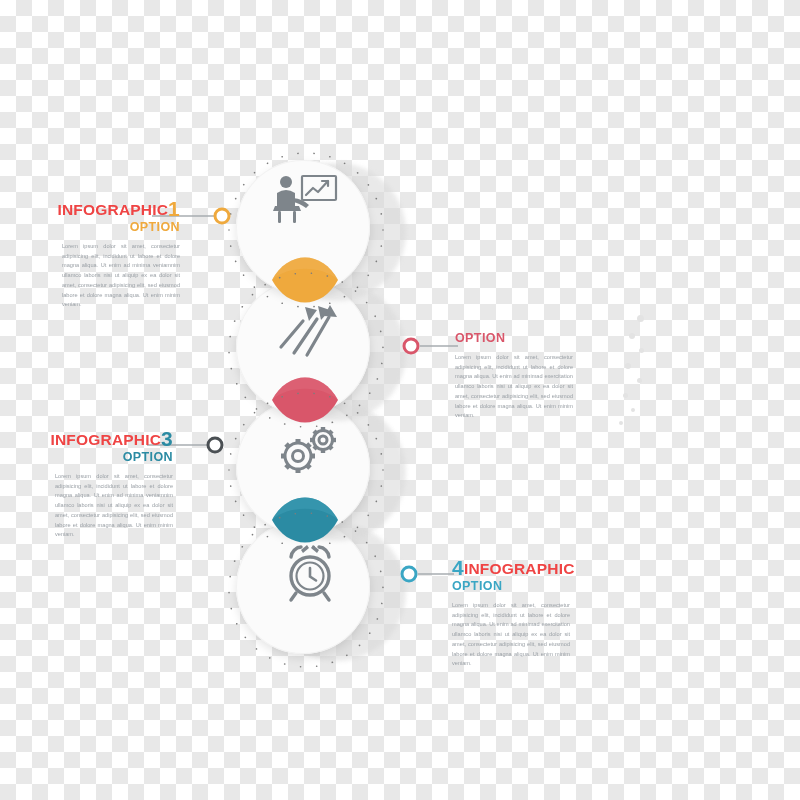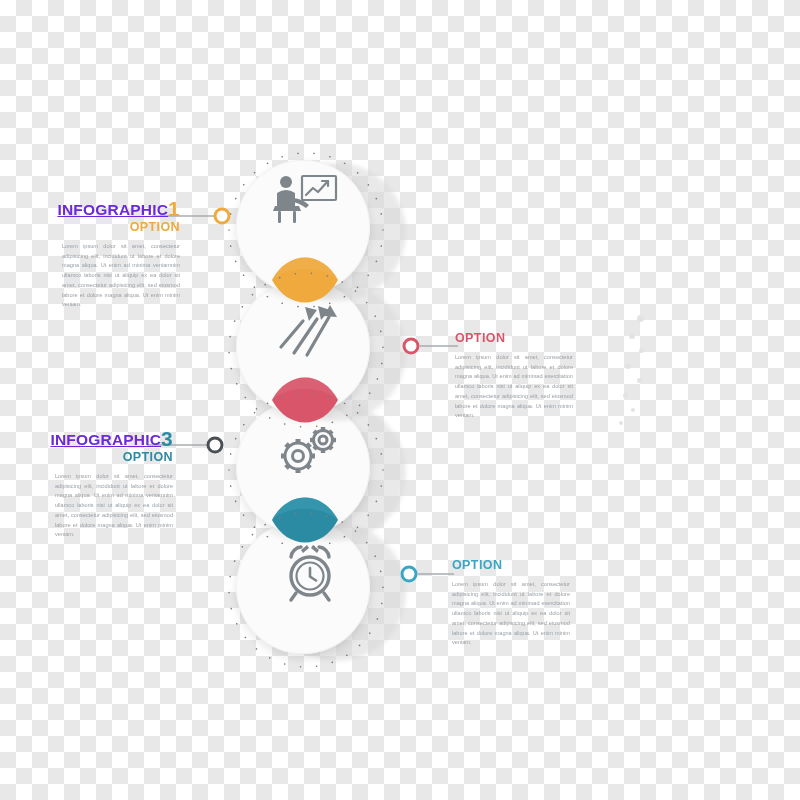--- a/index.html
+++ b/index.html
@@ -55,23 +55,22 @@
 
   
   .textblock { position: absolute; z-index: 8; width: 200px; }
   .textblock .title {
     font-size: 15.5px;
     letter-spacing: .2px;
     white-space: nowrap;
     line-height: 1;
   }
   .textblock .title .big {
-    color: #6d28d9;
+    color: #ef4444;
     font-weight: bold;
-    text-decoration: underline;
   }
   .textblock .num {
     font-size: 21px;
     font-weight: bold;
     vertical-align: -1px;
   }
   .textblock .sub {
     font-size: 12.5px;
     font-weight: bold;
     letter-spacing: .4px;
@@ -289,20 +288,23 @@
 
   <div class="textblock tb-left" style="left:-27px; top:428px;">
     <div class="title">
       <span class="big">INFOGRAPHIC</span><span class="num" style="color:#2b8ba3;">3</span>
     </div>
     <div class="sub" style="color:#2b8ba3;">OPTION</div>
     <div class="body">Lorem ipsum dolor sit amet, consectetur adipisicing elit, incididunt ut labore et dolore magna aliqua. Ut enim ad minima veniamnim ullamco laboris nisi ut aliquip ex ea dolor sit amet, consectetur adipisicing elit, sed eiusmod labore et dolore magna aliqua. Ut enim minim veniam.</div>
   </div>
 
   <div class="textblock tb-right" style="left:452px; top:557px;">
+    <div class="title">
+      <span class="num" style="color:#3aa6c4;">4</span><span class="big">INFOGRAPHIC</span>
+    </div>
     <div class="sub" style="color:#3aa6c4;">OPTION</div>
     <div class="body">Lorem ipsum dolor sit amet, consectetur adipisicing elit, incididunt ut labore et dolore magna aliqua. Ut enim ad minimad exercitation ullamco laboris nisi ut aliquip ex ea dolor sit amet, consectetur adipisicing elit, sed eiusmod labore et dolore magna aliqua. Ut enim minim veniam.</div>
   </div>
 
   <div class="deco" style="left:615px; top:315px; width:50px; height:120px;">
     <span style="left:22px; top:0px;   width:7px;  height:7px;"></span>
     <span style="left:14px; top:18px;  width:6px;  height:6px;"></span>
     <span style="left:24px; top:33px;  width:5px;  height:5px;"></span>
     <span style="left:10px; top:48px;  width:6px;  height:6px;"></span>
     <span style="left:22px; top:63px;  width:5px;  height:5px;"></span>

